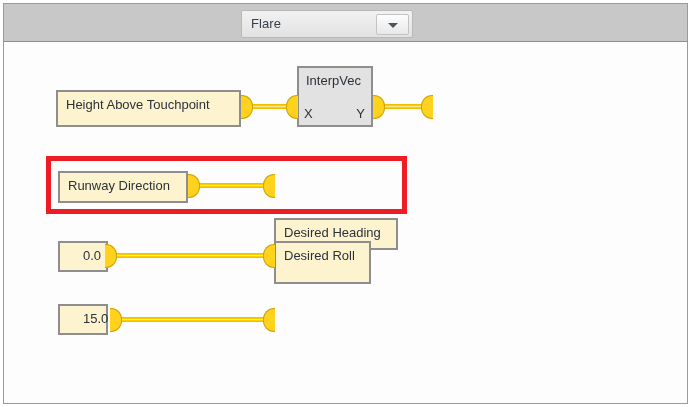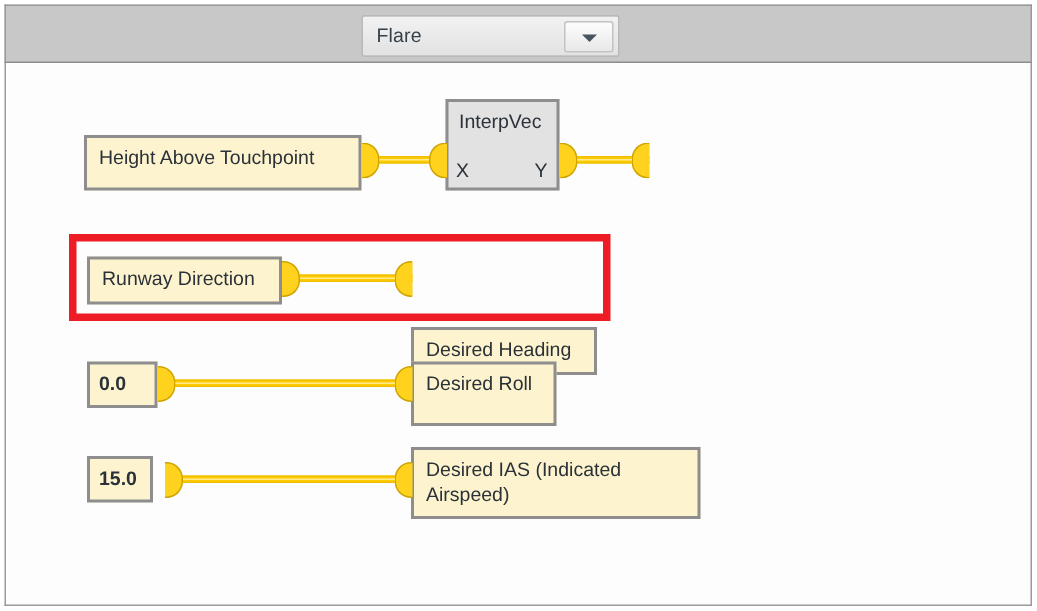--- a/index.html
+++ b/index.html
@@ -90,22 +90,22 @@
     box-sizing: border-box;
     background: #fdf4cf;
     border: 2px solid #8e8e8e;
     font-size: 13px;
     color: #2b3138;
     line-height: 17px;
     padding: 4px 7px 4px 8px;
     white-space: pre-line;
   }
   .node.value-node {
-    font-weight: bold;
-    padding: 4px 6px;
+    font-weight: normal;
+    padding: 4px 23px;
   }
   .node.block-node {
     background: #e2e2e2;
     padding: 0;
   }
   .block-title {
     position: absolute;
     left: 7px; top: 4px;
     font-size: 13px;
     color: #2b3138;
@@ -193,22 +193,20 @@
       <div class="wire" style="left: 115px; top: 275px; width: 156px;">
         <div class="wire-hilite"></div>
       </div>
       <div class="node block-node" style="left: 293px; top: 24px; width: 76px; height: 61px;"><span class="block-title">InterpVec</span><span class="block-port-label left">X</span><span class="block-port-label right">Y</span></div>
       <div class="node" style="left: 52px; top: 48px; width: 185px; height: 37px;"><span>Height Above Touchpoint</span></div>
       <div class="node" style="left: 54px; top: 129px; width: 130px; height: 32px;"><span>Runway Direction</span></div>
       <div class="node" style="left: 270px; top: 129px; width: 124px; height: 32px; margin-top: 47px;"><span>Desired Heading</span></div>
       <div class="node value-node" style="left: 54px; top: 199px; width: 47px; height: 31px;"><span>0.0</span></div>
       <div class="node" style="left: 270px; top: 199px; width: 97px; height: 43px;"><span>Desired Roll</span></div>
       <div class="node value-node" style="left: 54px; top: 262px; width: 44px; height: 31px;"><span>15.0</span></div>
-      <div class="node" style="left: 270px; top: 256px; width: 193px; height: 48px;"><span>Desired IAS (Indicated
-Airspeed)</span></div>
       <div class="port out" style="left: 237px; top: 53px;"></div>
       <div class="port in" style="left: 282px; top: 53px;"></div>
       <div class="port out" style="left: 369px; top: 53px;"></div>
       <div class="port in" style="left: 417px; top: 53px;"></div>
       <div class="port out" style="left: 184px; top: 132px;"></div>
       <div class="port in" style="left: 259px; top: 132px;"></div>
       <div class="port out" style="left: 101px; top: 202px;"></div>
       <div class="port in" style="left: 259px; top: 202px;"></div>
       <div class="port out" style="left: 106px; top: 266px;"></div>
       <div class="port in" style="left: 259px; top: 266px;"></div>

